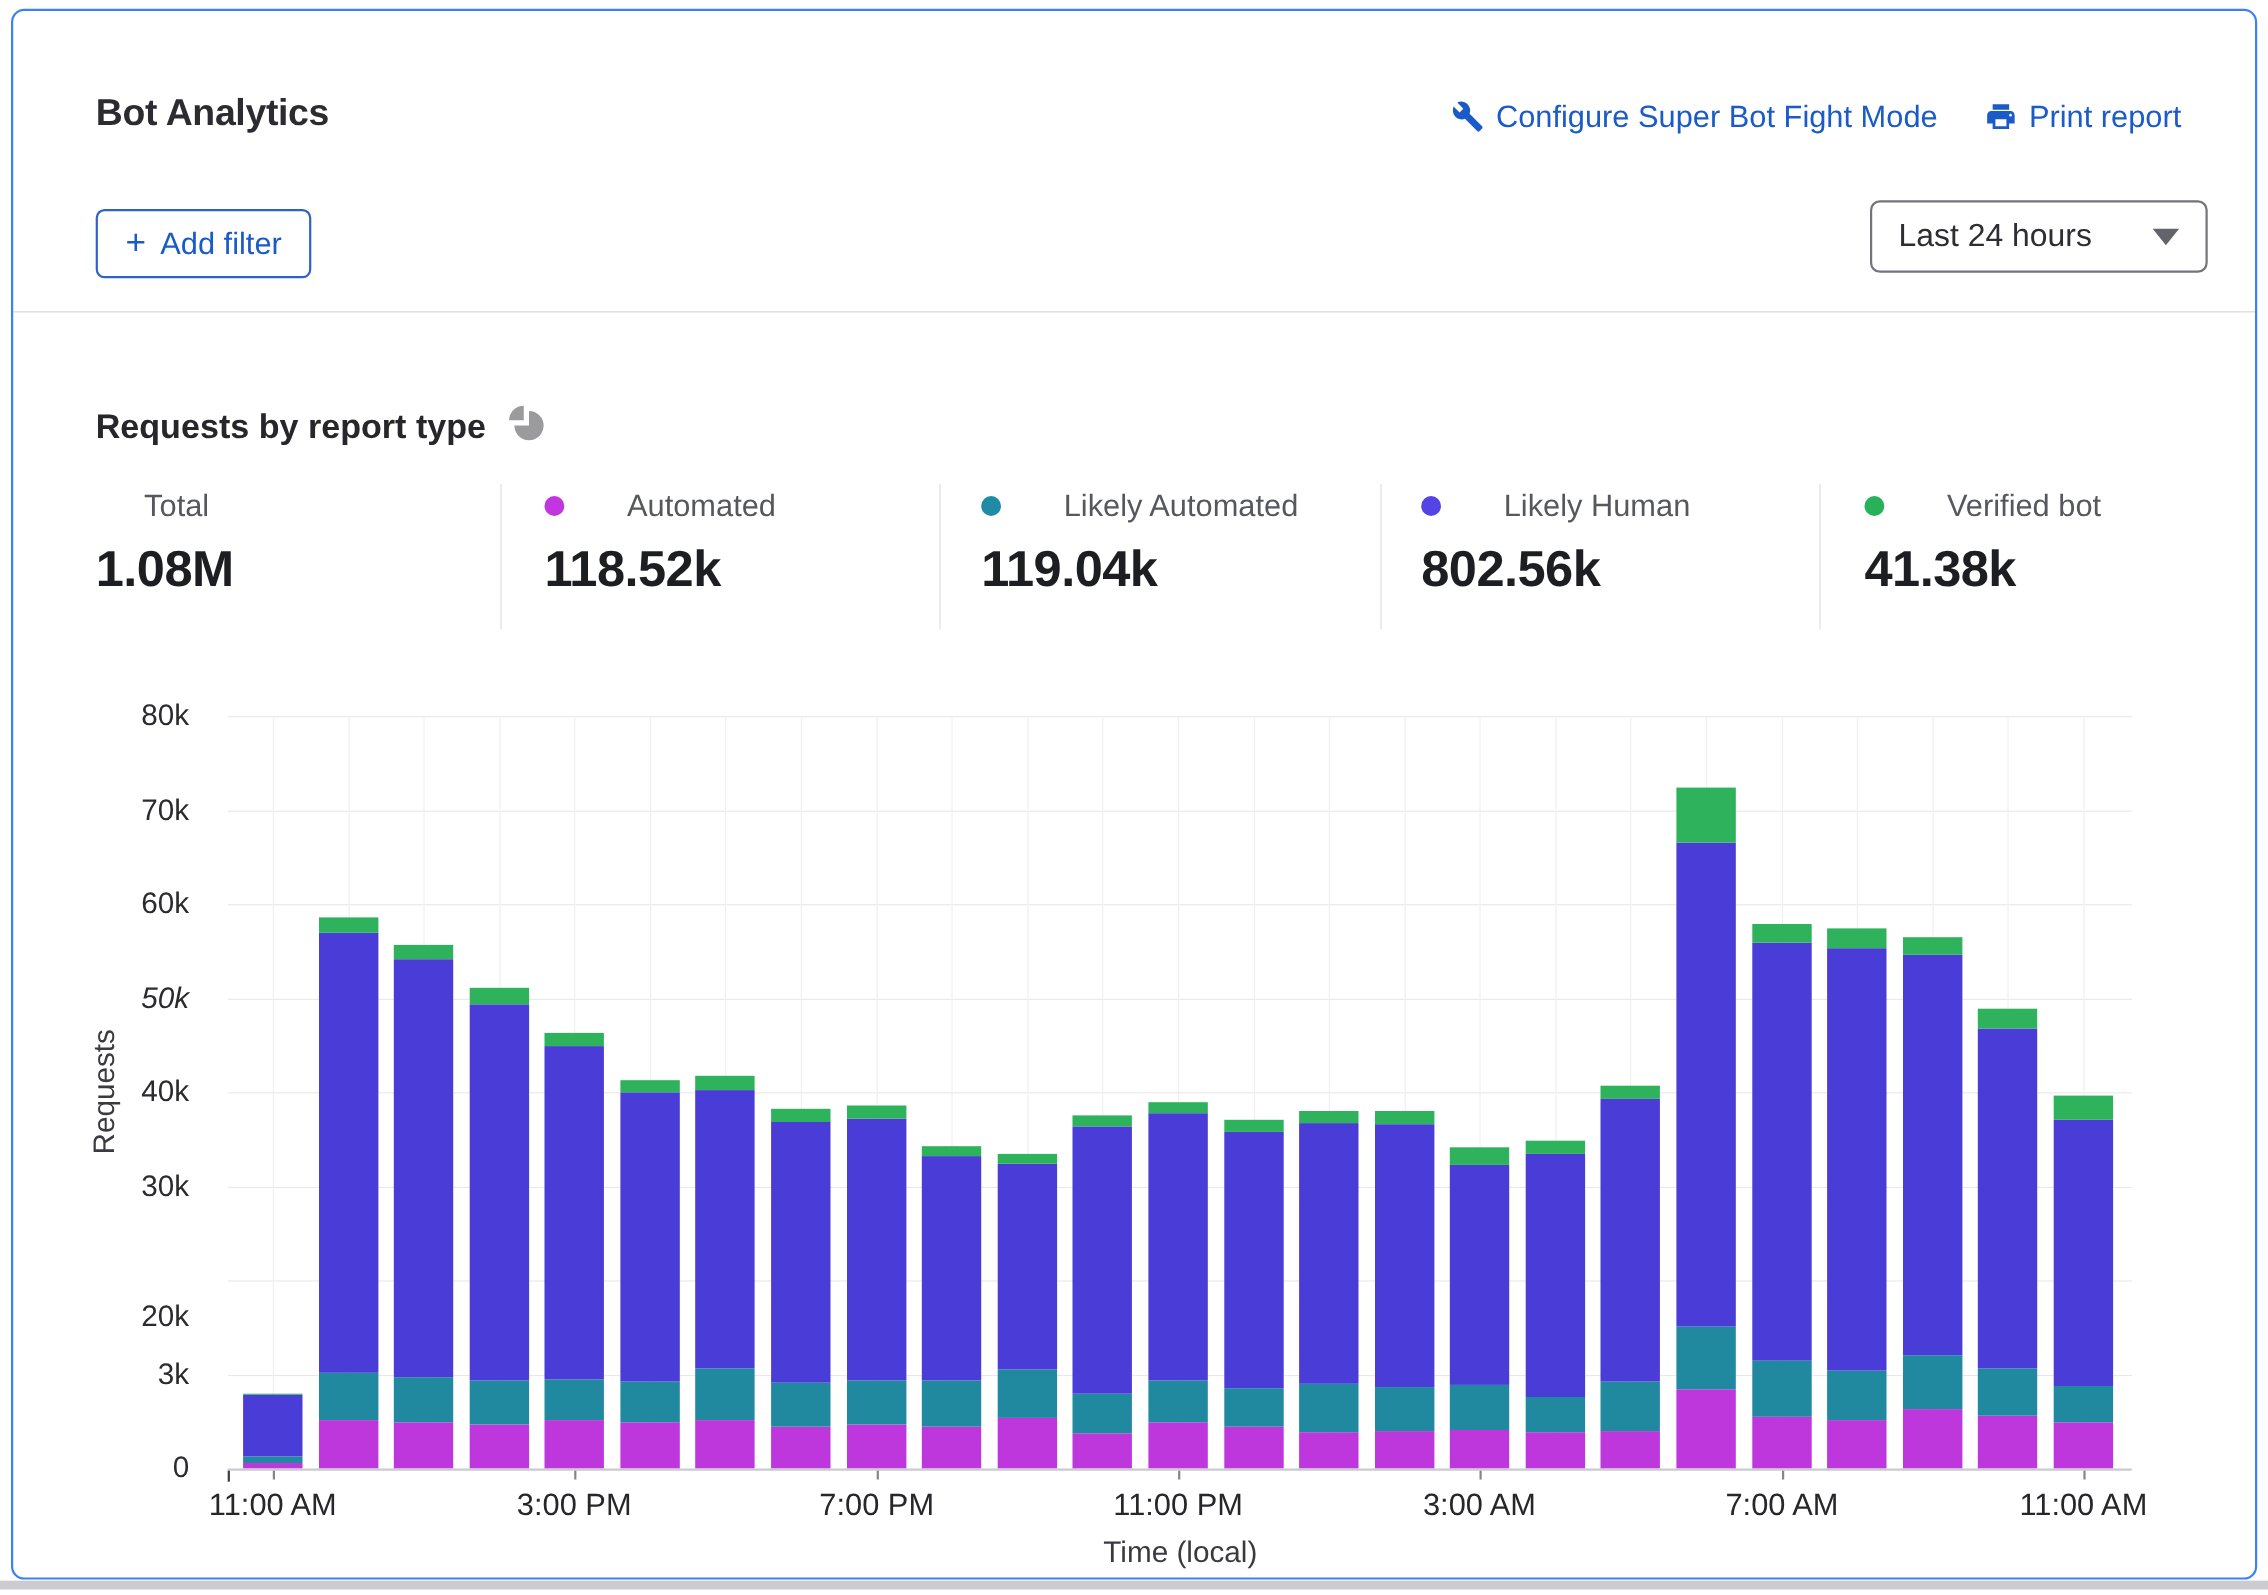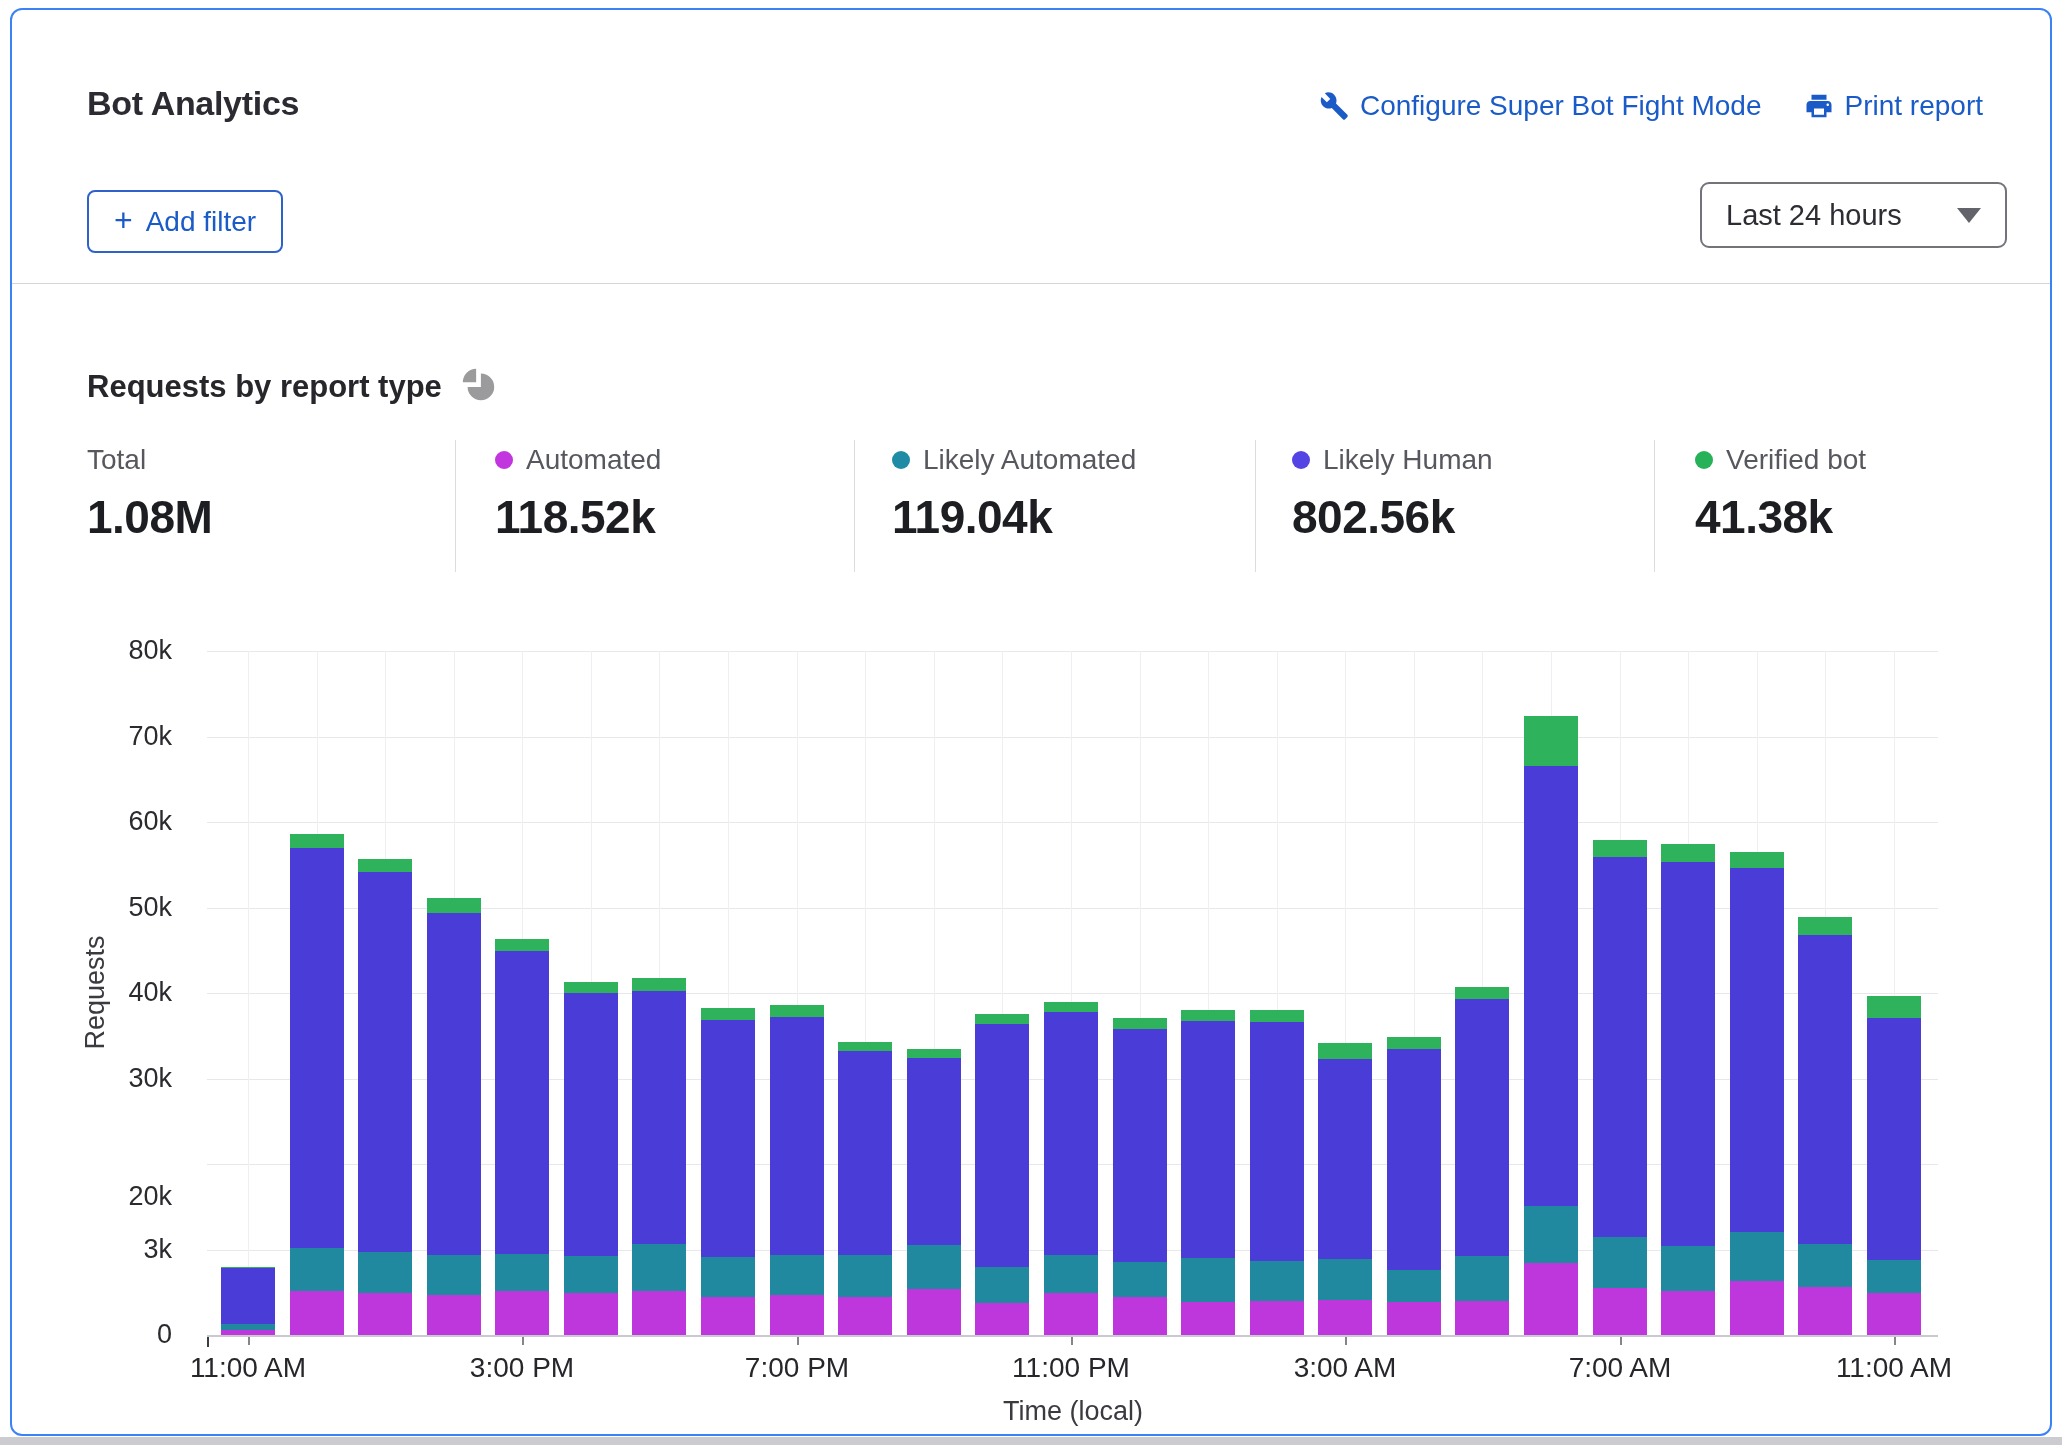--- a/index.html
+++ b/index.html
@@ -31,21 +31,21 @@
 
   .header-divider { position:absolute; left:0px; top:273px; width:100%; height:1px; background:#d4d4d9; }
 
   .section-title-row { position:absolute; left:75px; top:356px; display:flex; align-items:center; gap:18px; }
   .section-title { font-size:31px; font-weight:700; color:#26262b; }
   .pie-icon { width:38px; height:38px; }
 
   .stat-col { position:absolute; top:432px; width:360px; }
   .stat-label-row { display:flex; align-items:center; gap:13px; height:36px; }
   .stat-dot { width:18px; height:18px; border-radius:50%; flex:0 0 auto; }
-  .stat-label { font-size:28px; color:#56585e; }
+  .stat-label { font-size:28px; color:#56585e;margin-left:44px; }
   .stat-value { margin-top:12px; font-size:46px; font-weight:700; color:#1d1e22; letter-spacing:-0.5px; }
   .stat-divider { position:absolute; top:430px; width:1px; height:132px; background:#dcdce0; }
 
   #chart-layer { position:absolute; left:0; top:0; width:2062px; height:1450px; pointer-events:none; }
   .hline { position:absolute; height:1px; background:#e8e8ec; }
   .vline { position:absolute; width:1px; background:#efeff2; }
   .baseline { position:absolute; height:2px; background:#c9c9cf; }
   .ytick { position:absolute; width:120px; text-align:right; font-size:27px; color:#2a2a2f; }
   .xtick { position:absolute; width:240px; text-align:center; font-size:28px; color:#26262b; }
   .axis-tick { position:absolute; width:2px; background:#85858c; }
@@ -176,21 +176,21 @@
       <div class="vline" style="left: 1620px; top: 651px; height: 684px;"></div>
       <div class="vline" style="left: 1688px; top: 651px; height: 684px;"></div>
       <div class="vline" style="left: 1757px; top: 651px; height: 684px;"></div>
       <div class="vline" style="left: 1825px; top: 651px; height: 684px;"></div>
       <div class="vline" style="left: 1894px; top: 651px; height: 684px;"></div>
       <div class="ytick" style="left: 52px; top: 1319px;">0</div>
       <div class="ytick" style="left: 52px; top: 1234px;">3k</div>
       <div class="ytick" style="left: 52px; top: 1148px; margin-top: 33px;">20k</div>
       <div class="ytick" style="left: 52px; top: 1063px;">30k</div>
       <div class="ytick" style="left: 52px; top: 977px;">40k</div>
-      <div class="ytick" style="left: 52px; top: 892px;">50k</div>
+      <div class="ytick" style="left: 52px; top: 892px; font-style: italic;">50k</div>
       <div class="ytick" style="left: 52px; top: 806px;">60k</div>
       <div class="ytick" style="left: 52px; top: 721px;">70k</div>
       <div class="ytick" style="left: 52px; top: 635px;">80k</div>
       <div class="ylabel-rot" style="left: -25px; top: 977px; width: 240px; text-align: center;">Requests</div>
       <div class="seg" style="left: 221px; width: 54px; top: 1330px; height: 5px; background: rgb(190, 55, 220);"></div>
       <div class="seg" style="left: 221px; width: 54px; top: 1324px; height: 6px; background: rgb(32, 137, 160);"></div>
       <div class="seg" style="left: 221px; width: 54px; top: 1268px; height: 56px; background: rgb(74, 60, 214);"></div>
       <div class="seg" style="left: 221px; width: 54px; top: 1267px; height: 1px; background: rgb(47, 178, 92);"></div>
       <div class="seg" style="left: 290px; width: 54px; top: 1291px; height: 44px; background: rgb(190, 55, 220);"></div>
       <div class="seg" style="left: 290px; width: 54px; top: 1248px; height: 43px; background: rgb(32, 137, 160);"></div>

